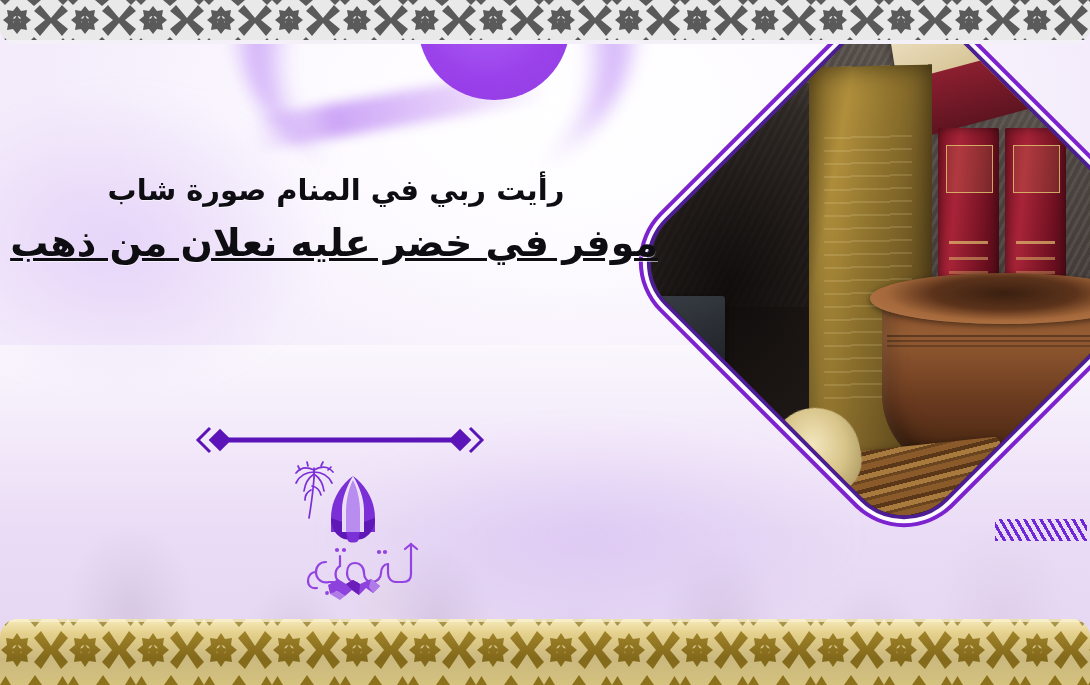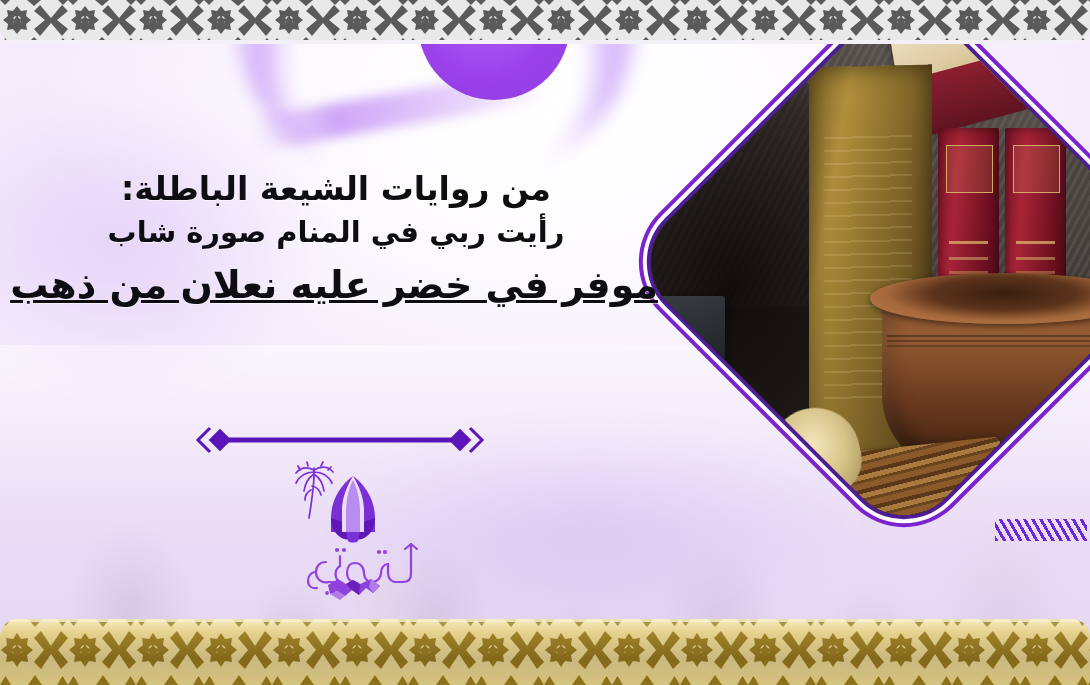--- a/index.html
+++ b/index.html
@@ -236,21 +236,20 @@
           <div class="rope"></div>
         </div>
       </div>
     </div>
 
   </div>
 
   <div class="hatch"></div>
 
   <div class="headline">
-    <div class="hl-line hl-1">من روايات الشيعة الباطلة:</div>
     <div class="hl-line hl-2">رأيت ربي في المنام صورة شاب</div>
     <div class="hl-line hl-3">موفر في خضر عليه نعلان من ذهب</div>
   </div>
 
   <div class="divider">
     <svg viewBox="0 0 300 32" width="300" height="32" aria-hidden="true">
       <g fill="none" stroke="#5b14b8" stroke-width="3">
         <path d="M20 4 L8 16 L20 28"></path>
         <path d="M280 4 L292 16 L280 28"></path>
       </g>

